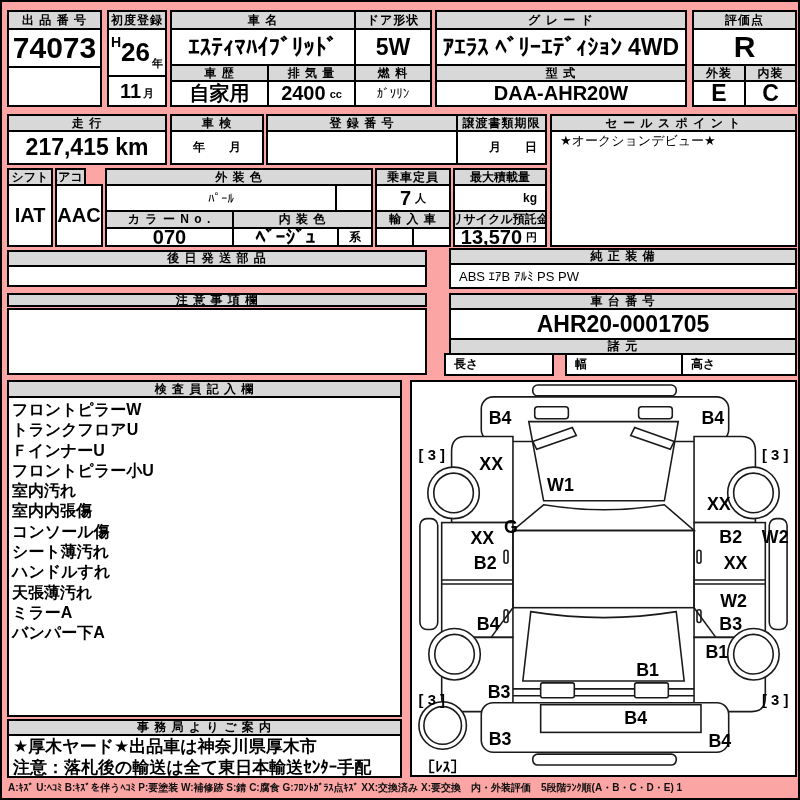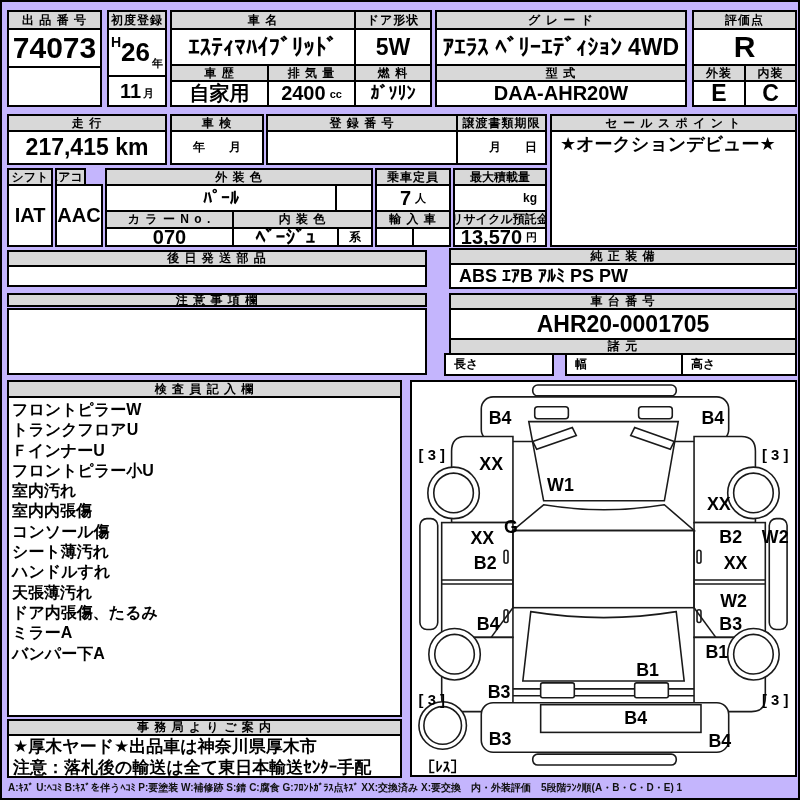--- a/index.html
+++ b/index.html
@@ -1,24 +1,24 @@
 <!DOCTYPE html>
 <html><head>
 <meta charset="utf-8">
 <style>
   html,body{margin:0;padding:0;background:#fff;}
-  .sheet{position:relative;width:800px;height:800px;background:#c4b5fd;border:2px solid #000;box-sizing:border-box;
+  .sheet{position:relative;width:800px;height:800px;background:#fca5a5;border:2px solid #000;box-sizing:border-box;
          font-family:"Liberation Sans","DejaVu Sans",sans-serif;color:#000;}
   .c{position:absolute;box-sizing:border-box;border:2px solid #000;background:#fff;
      display:flex;align-items:center;justify-content:center;overflow:hidden;white-space:nowrap;}
   .h{background:#d8d8d8;font-size:12px;font-weight:bold;letter-spacing:1px;}
   .f30{font-size:30px;font-weight:bold;}
   .f24{font-size:23px;font-weight:bold;}
   .f20{font-size:20px;font-weight:bold;}
-  .f18{font-size:18px;font-weight:bold;}
+  .f18{font-size:13px;font-weight:normal;}
   .f16{font-size:20px;font-weight:bold;}
   .f12{font-size:12px;font-weight:bold;}
   .unit{font-size:11px;font-weight:bold;margin-left:4px;}
   .left{justify-content:flex-start;padding-left:8px;}
   .right{justify-content:flex-end;padding-right:8px;}
   .topalign{align-items:flex-start;}
   .inspector-list{position:absolute;left:10px;top:398px;font-size:16px;font-weight:bold;line-height:20.3px;}
   .office-line{font-size:17px;font-weight:bold;line-height:21px;padding-left:4px;}
   .legend{position:absolute;left:6px;top:779px;width:788px;font-size:10px;font-weight:bold;
           white-space:nowrap;overflow:hidden;color:#111;}
@@ -134,21 +134,20 @@
       <div>フロントピラーW</div>
       <div>トランクフロアU</div>
       <div>ＦインナーU</div>
       <div>フロントピラー小U</div>
       <div>室内汚れ</div>
       <div>室内内張傷</div>
       <div>コンソール傷</div>
       <div>シート薄汚れ</div>
       <div>ハンドルすれ</div>
       <div>天張薄汚れ</div>
-      <div>ドア内張傷、たるみ</div>
       <div>ミラーA</div>
       <div>バンパー下A</div>
     </div>
 
   <div class="c h" style="left:5px;top:717px;width:395px;height:17px">事 務 局 よ り ご 案 内</div>
   <div class="c" style="left:5px;top:732px;width:395px;height:44px;flex-direction:column;align-items:flex-start;justify-content:flex-start">
     <div class="office-line">★厚木ヤード★出品車は神奈川県厚木市</div>
     <div class="office-line">注意：落札後の輸送は全て東日本輸送ｾﾝﾀｰ手配</div>
   </div>
 

